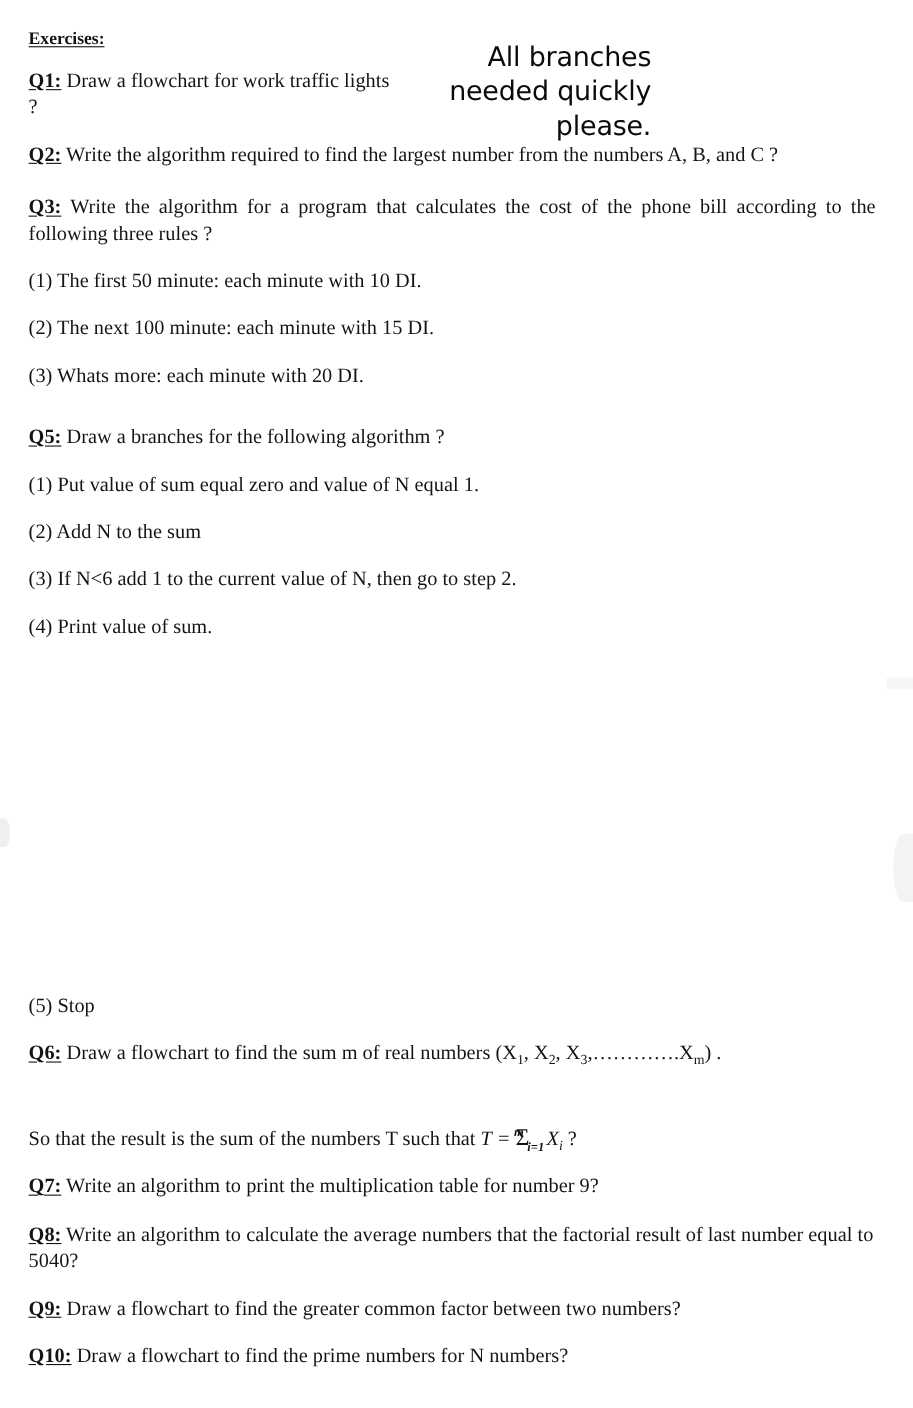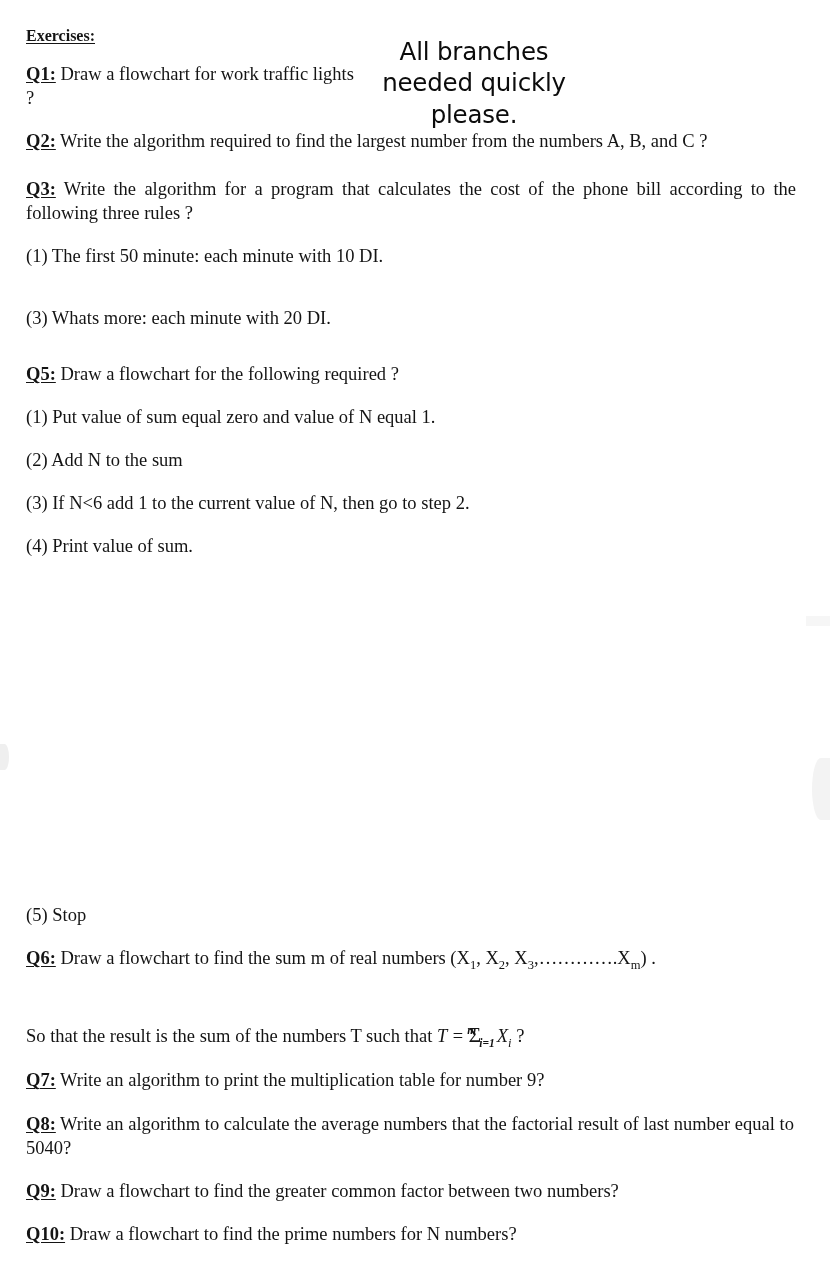--- a/index.html
+++ b/index.html
@@ -128,21 +128,21 @@
     left: 356px;
     top: 36px;
     width: 236px;
     text-align: center;
     font-family: "DejaVu Sans", "Liberation Sans", sans-serif;
     font-size: 24.5px;
     line-height: 1.28;
     color: #0b0b0b;
     letter-spacing: -0.2px;
   }
-  .annotation .a-line { display: block; white-space: nowrap; }
+  .annotation .a-line { display: block; white-space: nowrap; text-align: right; }
 
   
   .lower {
     position: absolute;
     left: 26px;
     top: 903px;
     width: 770px;
   }
 </style>
 </head>
@@ -173,30 +173,31 @@
     <div class="gap-l"></div>
 
     <div class="line para justified">
       <span class="qlabel">Q3:</span><span> Write the algorithm for a program that calculates the cost of the phone bill according to the following three rules ?</span>
     </div>
 
     <div class="gap-m"></div>
 
     <div class="line para">(1) The first 50 minute: each minute with 10 DI.</div>
     <div class="gap-m"></div>
+    <div class="line para">(2) The next 100 minute: each minute with 15 DI.</div>
     <div class="gap-m"></div>
     <div class="line para">(3) Whats more: each minute with 20 DI.</div>
 
     <div class="gap-m"></div>
 
 
     <div class="gap-s"></div>
 
     <div class="line para">
-      <span class="qlabel">Q5:</span><span> Draw a flowchart for the following required ?</span>
+      <span class="qlabel">Q5:</span><span> Draw a branches for the following algorithm ?</span>
     </div>
 
     <div class="gap-m"></div>
 
     <div class="line para">(1) Put value of sum equal zero and value of N equal 1.</div>
     <div class="gap-m"></div>
     <div class="line para">(2) Add N to the sum</div>
     <div class="gap-m"></div>
     <div class="line para">(3) If N&lt;6 add 1 to the current value of  N, then go to step 2.</div>
     <div class="gap-m"></div>

